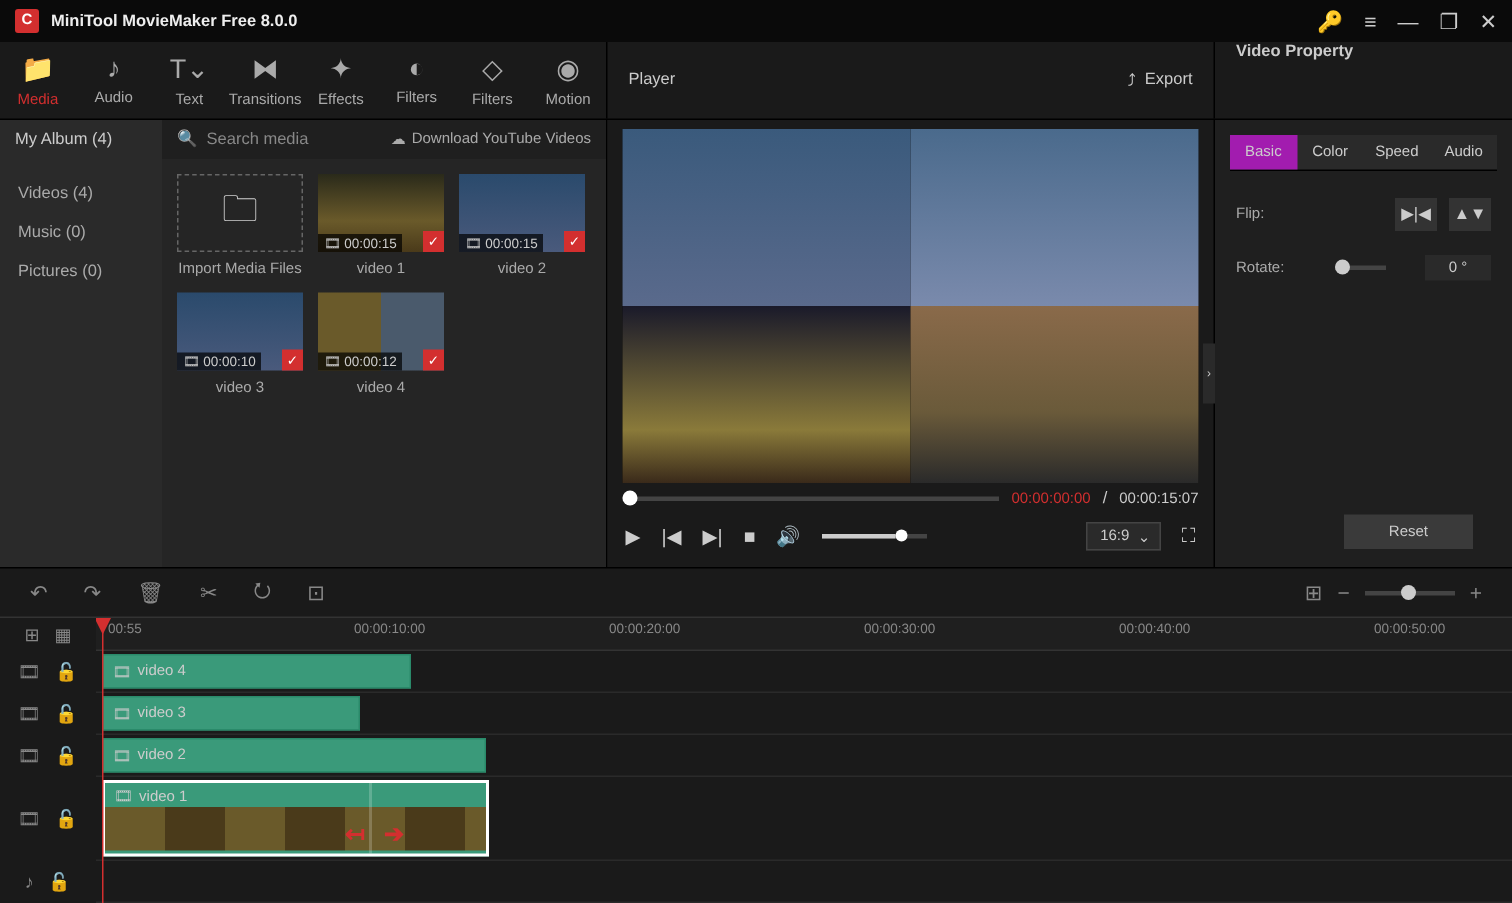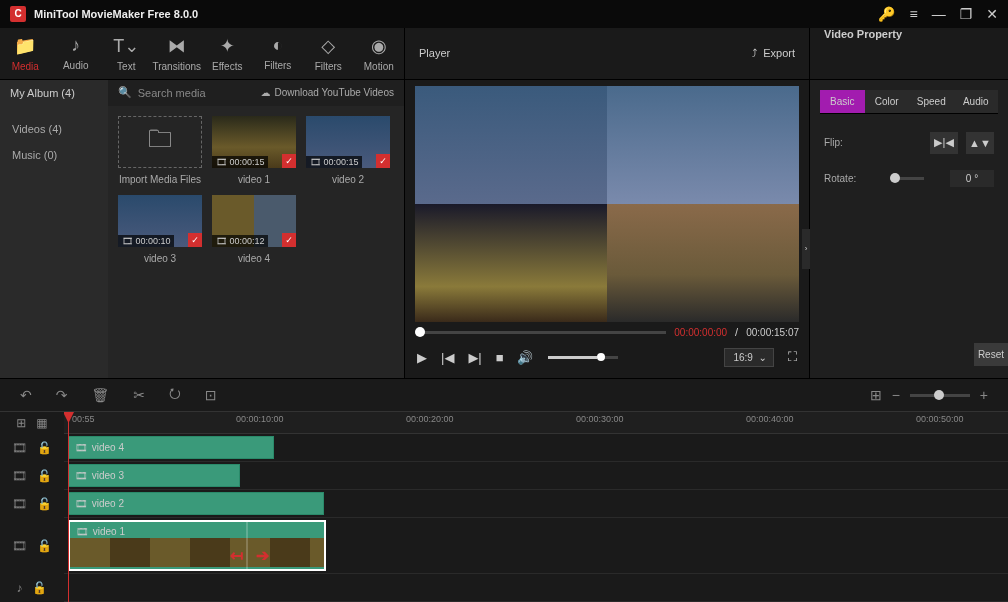--- a/index.html
+++ b/index.html
@@ -79,21 +79,21 @@
     .props-tabs { display: flex; border-bottom: 1px solid #000; margin: 10px; background: #2a2a2a; }
     .prop-tab { flex: 1; padding: 6px 0; text-align: center; cursor: pointer; font-size: 10px; }
     .prop-tab.active { background: #a21caf; }
     .prop-row { display: flex; align-items: center; padding: 8px 14px; gap: 26px; }
     .prop-label { width: 40px; color: #aaa; font-size: 10px; }
     .flip-btns { display: flex; gap: 8px; margin-left: auto; }
     .flip-btn { width: 28px; height: 22px; background: #333; display: flex; align-items: center; justify-content: center; cursor: pointer; font-size: 11px; }
     .slider-track { flex: 1; height: 3px; background: #444; position: relative; }
     .slider-dot { position: absolute; top: -4px; width: 10px; height: 10px; border-radius: 50%; background: #ccc; }
     .slider-val { width: 44px; background: #2a2a2a; text-align: center; padding: 3px 0; font-size: 10px; }
-    .reset-btn { margin: auto 0 12px auto; background: #3a3a3a; padding: 6px 4px; cursor: pointer; font-size: 10px; }
+    .reset-btn { margin: auto 26px 12px auto; background: #3a3a3a; padding: 6px 30px; cursor: pointer; font-size: 10px; }
     
     
     .timeline-toolbar { height: 34px; background: #1a1a1a; border-top: 1px solid #000; border-bottom: 1px solid #333; display: flex; align-items: center; padding: 0 20px; gap: 24px; }
     .tl-icon { color: #888; cursor: pointer; font-size: 14px; }
     .tl-spacer { flex: 1; }
     .zoom-controls { display: flex; align-items: center; gap: 10px; }
     .zoom-track { width: 60px; height: 3px; background: #444; position: relative; }
     .zoom-dot { position: absolute; left: 40%; top: -4px; width: 10px; height: 10px; border-radius: 50%; background: #ccc; }
     
     .timeline { flex: 1; background: #1a1a1a; display: flex; }
@@ -196,20 +196,21 @@
         <div class="download-link">
           <span>☁</span>
           <span>Download YouTube Videos</span>
         </div>
       </div>
     </div>
     <div class="media-body">
       <div class="media-sidebar">
         <div class="sidebar-item">Videos (4)</div>
         <div class="sidebar-item">Music (0)</div>
+        <div class="sidebar-item">Pictures (0)</div>
       </div>
       <div class="media-grid">
         <div class="media-item">
           <div class="thumb dashed">
               <span class="thumb-folder">🗀</span>
             </div>
           <span class="thumb-label">Import Media Files</span>
         </div>
         <div class="media-item">
           <div class="thumb sunset">

